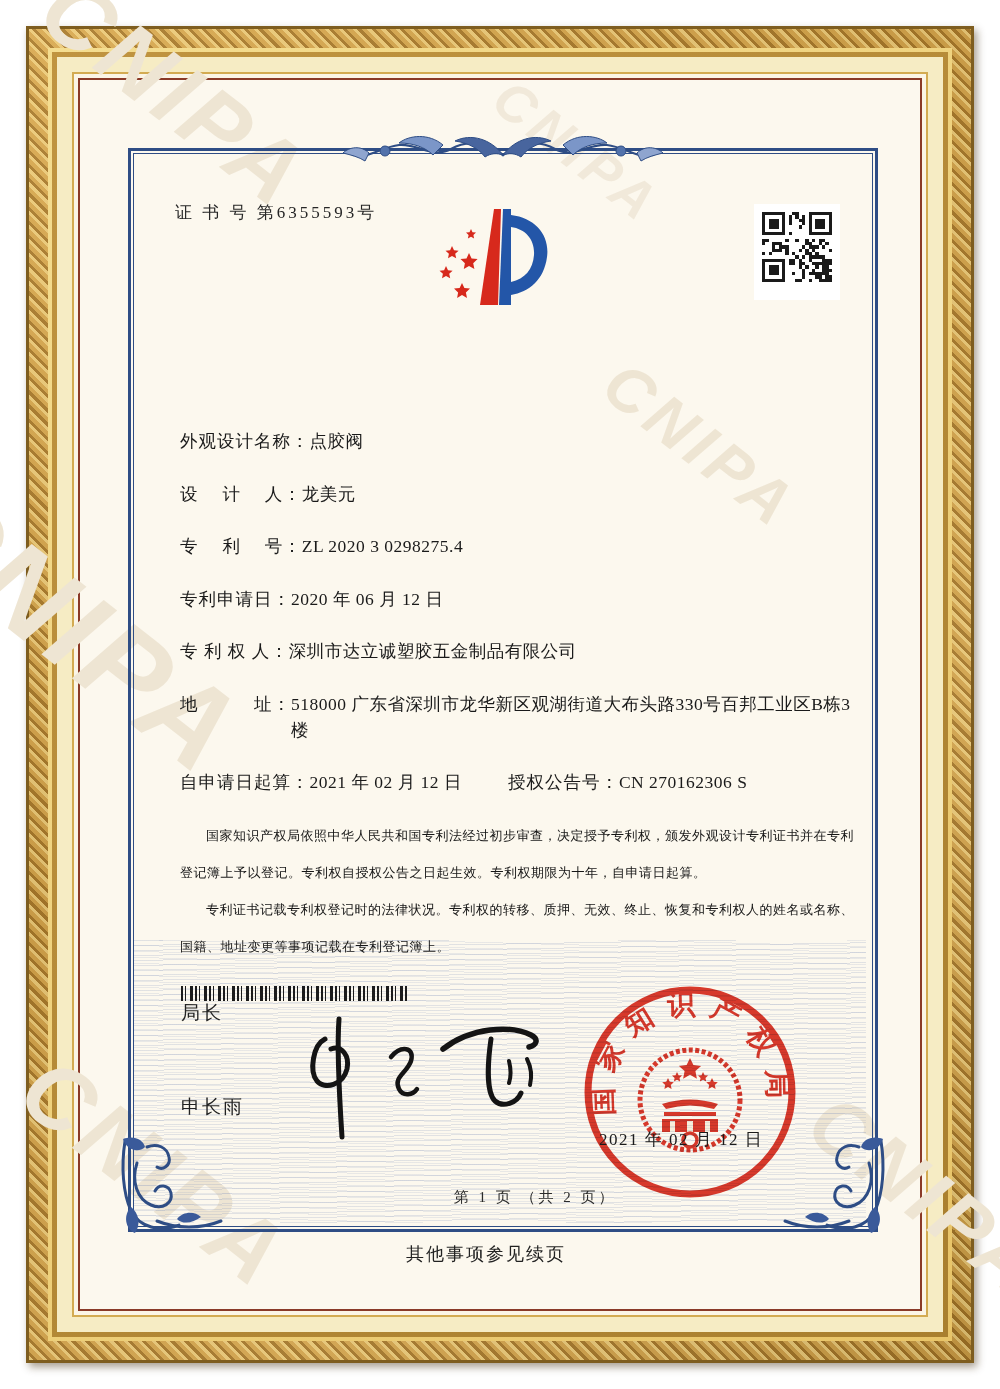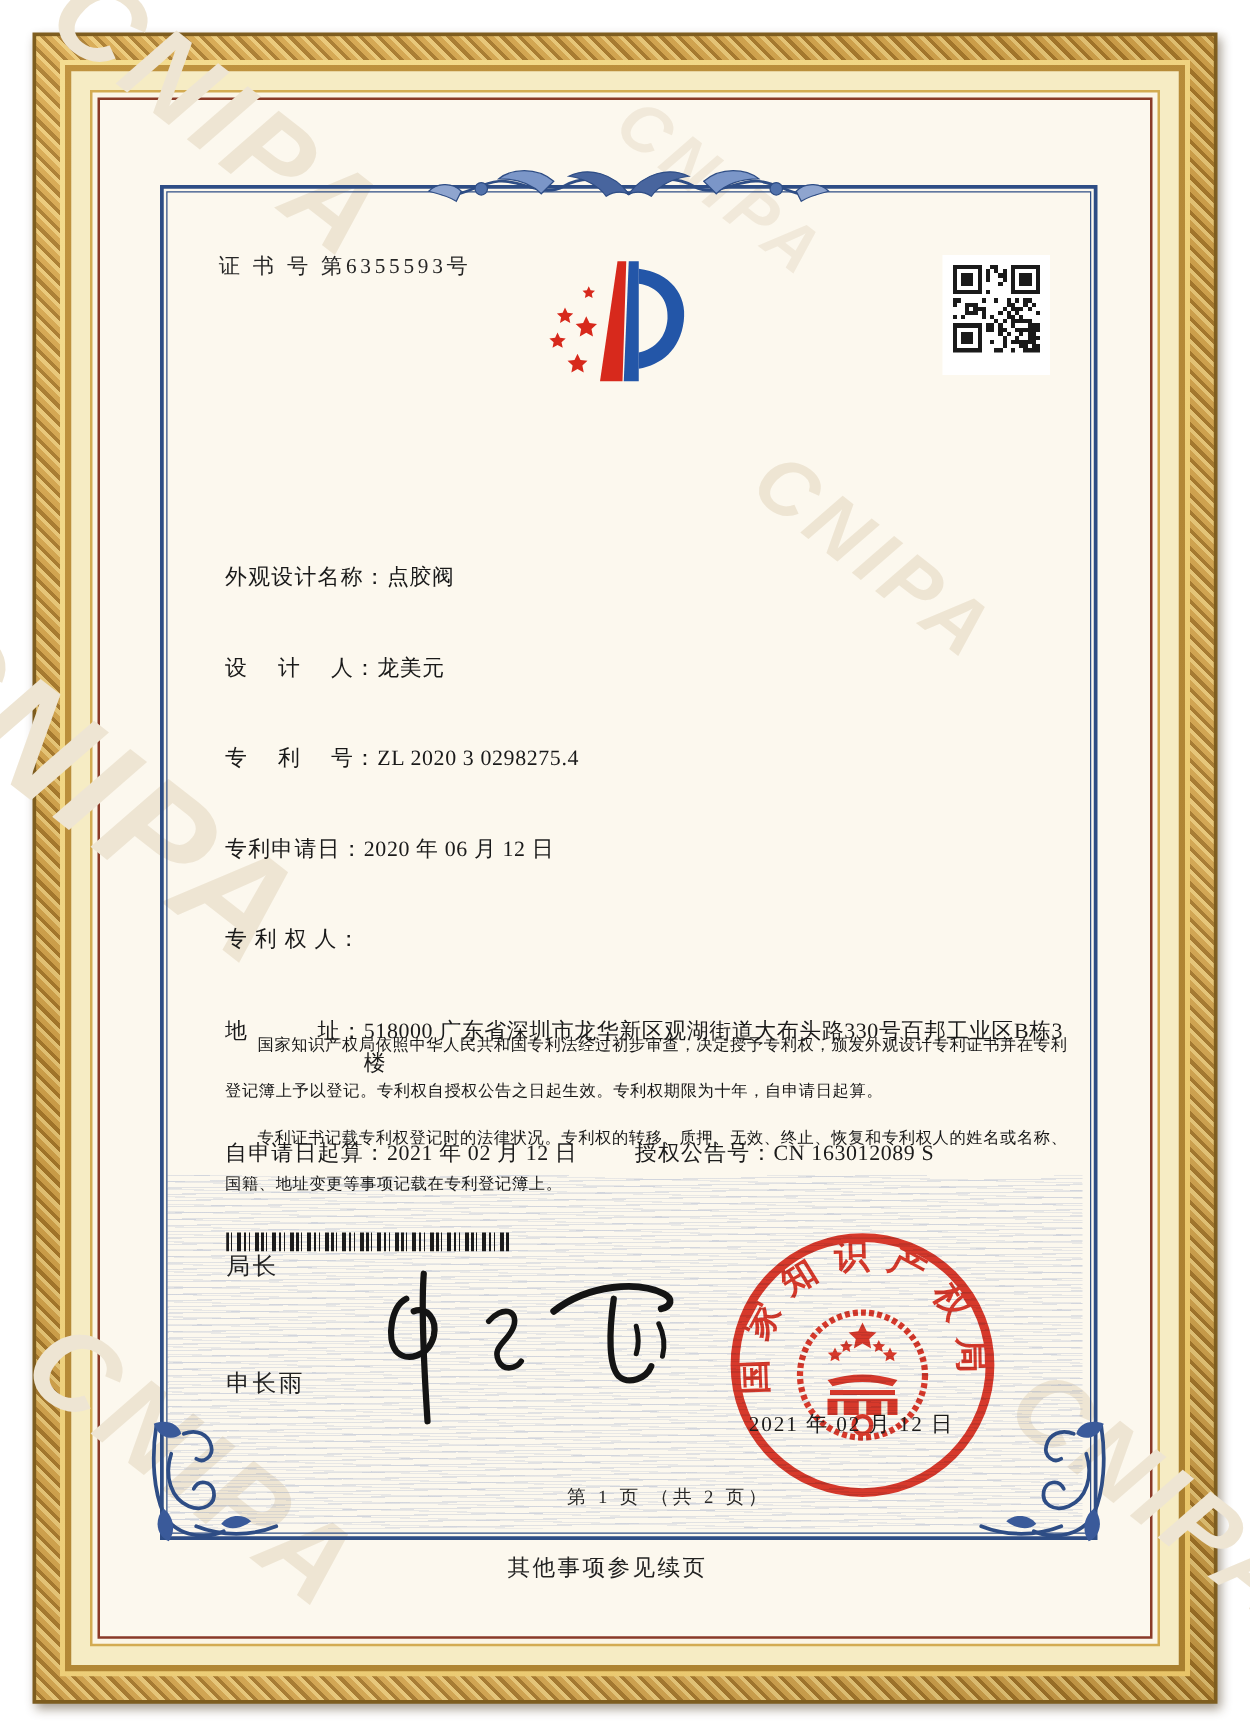--- a/index.html
+++ b/index.html
@@ -39,21 +39,21 @@
   
   .cert-no{position:absolute;left:175px;top:201px;font-size:17px;letter-spacing:3px;color:#262626;text-align:center;}
   .logo{position:absolute;left:438px;top:203px;}
   .qr-panel{position:absolute;left:754px;top:204px;width:86px;height:96px;background:#ffffff;}
   .qr-panel svg{position:absolute;left:8px;top:8px;}
   .title{position:absolute;left:0;top:322px;width:100%;text-align:center;
          font-size:42px;font-weight:bold;letter-spacing:5px;color:#0f0f0f;}
   .fields{position:absolute;left:180px;top:428px;width:688px;}
   .field-row{display:flex;align-items:baseline;font-size:17.5px;line-height:26px;
              margin-bottom:26.5px;white-space:nowrap;color:#1a1a1a;}
-  .field-label{letter-spacing:1px;flex:0 0 auto;margin-top:20px;}
+  .field-label{letter-spacing:1px;flex:0 0 auto;}
   .field-value{letter-spacing:.5px;white-space:normal;}
   .field-group2{margin-left:46px;display:flex;align-items:baseline;}
   .paragraphs{position:absolute;left:180px;top:772px;width:678px;font-size:13px;
               line-height:37px;letter-spacing:.5px;color:#161616;margin-top:45px;}
   .paragraphs p{margin:0;text-indent:2em;}
   
   .waves{position:absolute;left:134px;top:940px;width:732px;height:283px;
     background-image:
       repeating-linear-gradient(179deg,rgba(143,158,193,.25) 0 1px,rgba(0,0,0,0) 1px 5px),
       repeating-linear-gradient(181.5deg,rgba(143,158,193,.18) 0 1px,rgba(0,0,0,0) 1px 6px);}
@@ -291,31 +291,32 @@
       <div class="field-row">
         <span class="field-label">专　 利 　号：</span>
         <span class="field-value">ZL 2020 3 0298275.4</span>
       </div>
       <div class="field-row">
         <span class="field-label">专利申请日：</span>
         <span class="field-value">2020 年 06 月 12 日</span>
       </div>
       <div class="field-row">
         <span class="field-label">专 利 权 人：</span>
+        <span class="field-value">深圳市达立诚塑胶五金制品有限公司</span>
       </div>
       <div class="field-row">
         <span class="field-label">地　　　址：</span>
         <span class="field-value">518000 广东省深圳市龙华新区观湖街道大布头路330号百邦工业区B栋3楼</span>
       </div>
       <div class="field-row">
         <span class="field-label">自申请日起算：</span>
         <span class="field-value">2021 年 02 月 12 日</span>
         <span class="field-group2">
           <span class="field-label">授权公告号：</span>
-          <span class="field-value">CN 163012089 S</span>
+          <span class="field-value">CN 270162306 S</span>
         </span>
       </div>
     </div>
 
   <div class="paragraphs" id="paragraphs">
       <p>国家知识产权局依照中华人民共和国专利法经过初步审查，决定授予专利权，颁发外观设计专利证书并在专利登记簿上予以登记。专利权自授权公告之日起生效。专利权期限为十年，自申请日起算。</p>
       <p>专利证书记载专利权登记时的法律状况。专利权的转移、质押、无效、终止、恢复和专利权人的姓名或名称、国籍、地址变更等事项记载在专利登记簿上。</p>
     </div>
 
   <div class="barcode"></div>

